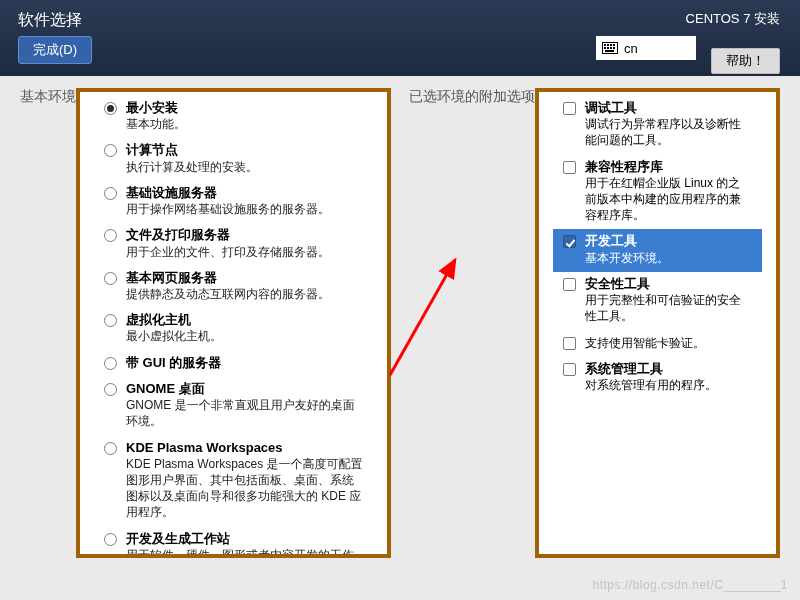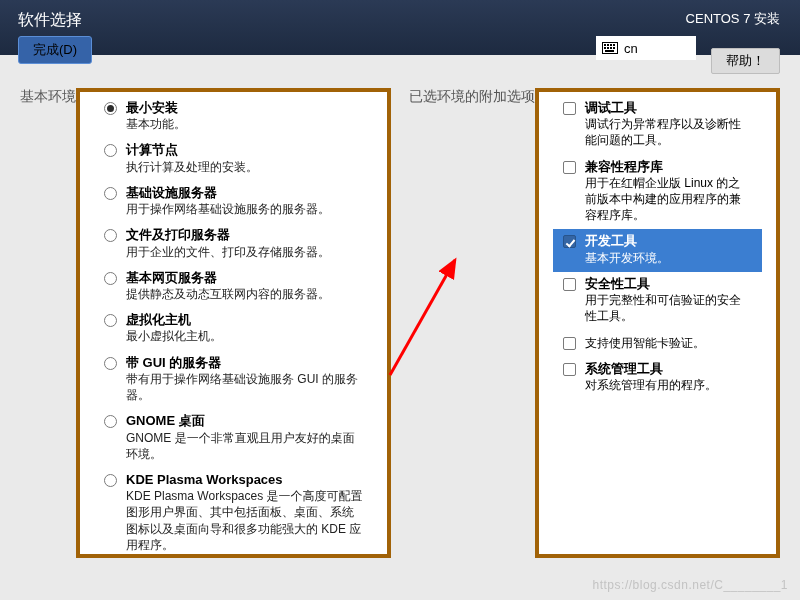--- a/index.html
+++ b/index.html
@@ -1,19 +1,19 @@
 <!DOCTYPE html>
 <html><head>
 <meta charset="utf-8">
 <style>
   * { box-sizing: border-box; margin: 0; padding: 0; }
   html, body { width: 800px; height: 600px; font-family: "Microsoft YaHei", "PingFang SC", sans-serif; font-size: 13px; background: #eaeaea; overflow: hidden; }
-  .topbar { height: 55px; background: linear-gradient(to bottom, #2b3a55 0%, #1d2a40 100%); color: #fff; position: relative; }
+  .topbar { height: 76px; background: linear-gradient(to bottom, #2b3a55 0%, #1d2a40 100%); color: #fff; position: relative; }
   .topbar .title { position: absolute; top: 10px; left: 18px; font-size: 16px; font-weight: 500; }
-  .topbar .done-btn { position: absolute; top: 36px; left: 18px; background: #3563a8; border: 1px solid #5b8ed6; color: #000000; padding: 4px 14px; border-radius: 3px; font-size: 13px; cursor: pointer; }
+  .topbar .done-btn { position: absolute; top: 36px; left: 18px; background: #3563a8; border: 1px solid #5b8ed6; color: #ffffff; padding: 4px 14px; border-radius: 3px; font-size: 13px; cursor: pointer; }
   .topbar .installer-title { position: absolute; top: 10px; right: 20px; font-size: 13px; }
   .topbar .lang-box { position: absolute; top: 36px; right: 104px; background: #fff; color: #000; width: 100px; height: 24px; display: flex; align-items: center; padding: 0 6px; }
   .topbar .lang-box .kbd-icon { display: inline-flex; width: 16px; height: 12px; margin-right: 6px; }
   .topbar .lang-box .kbd-icon svg { width: 16px; height: 12px; }
   .topbar .help-btn { position: absolute; top: 36px; right: 20px; background: #dcdcdc; border: 1px solid #bdbdbd; color: #000; padding: 3px 14px; border-radius: 2px; font-size: 13px; cursor: pointer; margin-top: 12px; }
   .content { position: absolute; top: 70px; bottom: 30px; left: 0; right: 0; padding: 18px 20px 12px 20px; display: flex; gap: 18px; }
   .column { flex: 1; display: flex; flex-direction: row; min-width: 0; }
   .col-title { font-size: 14px; color: #555; margin-bottom: 6px; }
   .list-box { flex: 1; border: 4px solid #a16207; background: #fff; overflow-y: auto; padding: 4px 14px; }
   .env-item { display: flex; padding: 4px 10px 6px 10px; }
@@ -121,21 +121,20 @@
             <div class="name">虚拟化主机</div>
             <div class="desc">最小虚拟化主机。</div>
           </div>
         </div>
         <div class="env-item">
           <div class="radio">
             <span class="outer"></span>
           </div>
           <div class="txt">
             <div class="name">带 GUI 的服务器</div>
-            <div class="desc">带有用于操作网络基础设施服务 GUI 的服务器。</div>
           </div>
         </div>
         <div class="env-item">
           <div class="radio">
             <span class="outer"></span>
           </div>
           <div class="txt">
             <div class="name">GNOME 桌面</div>
             <div class="desc">GNOME 是一个非常直观且用户友好的桌面环境。</div>
           </div>

